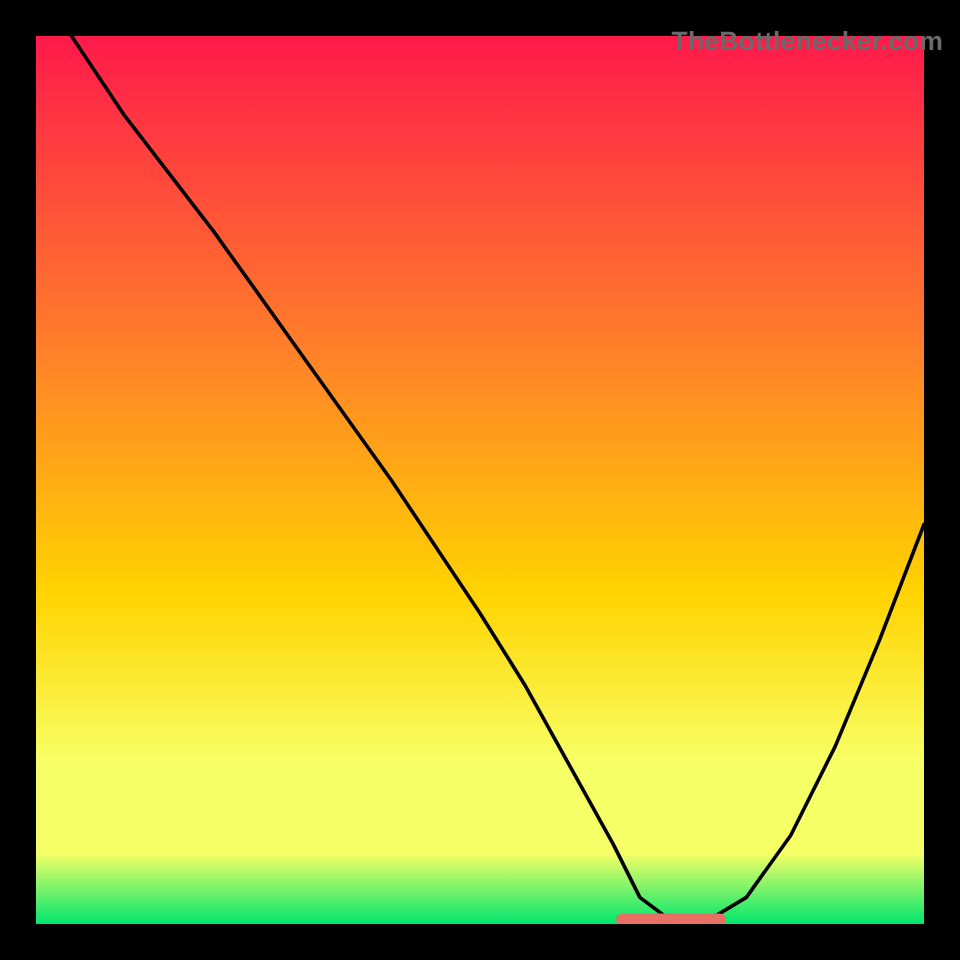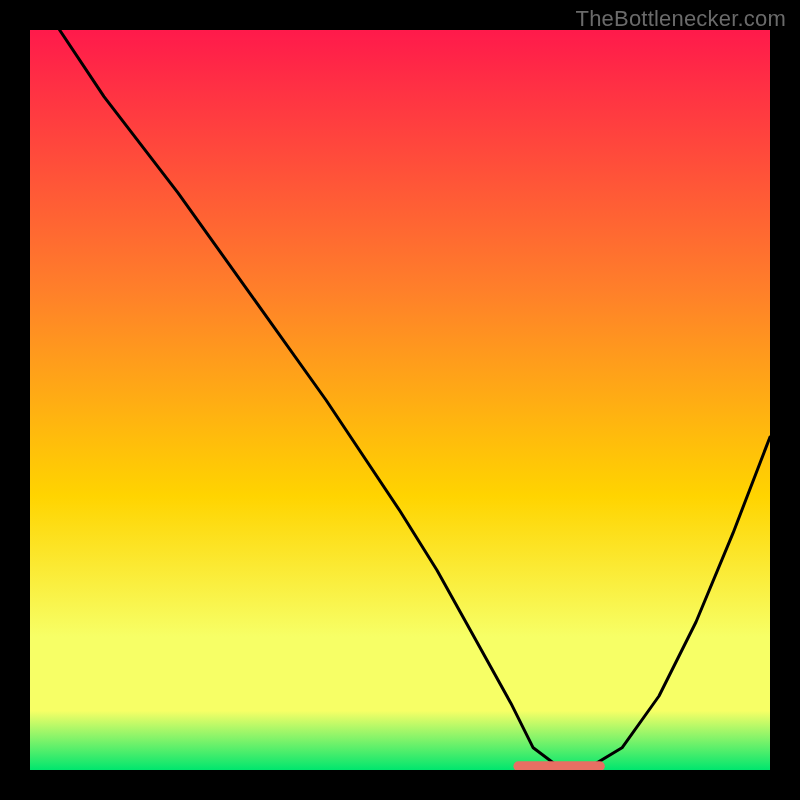--- a/index.html
+++ b/index.html
@@ -6,25 +6,25 @@
     margin: 0;
     padding: 0;
     width: 800px;
     height: 800px;
     background: #000;
     position: relative;
     font-family: Arial, sans-serif;
   }
   .watermark {
     position: absolute;
-    top: 6px;
+    top: 22px;
     right: 14px;
     color: #6a6a6a;
     font-size: 22px;
-    font-weight: 400;
+    font-weight: 700;
     letter-spacing: 0.2px;
     z-index: 10;
   }
   .frame {
     position: absolute;
     left: 30px;
     top: 30px;
     width: 740px;
     height: 740px;
     background: #000;

